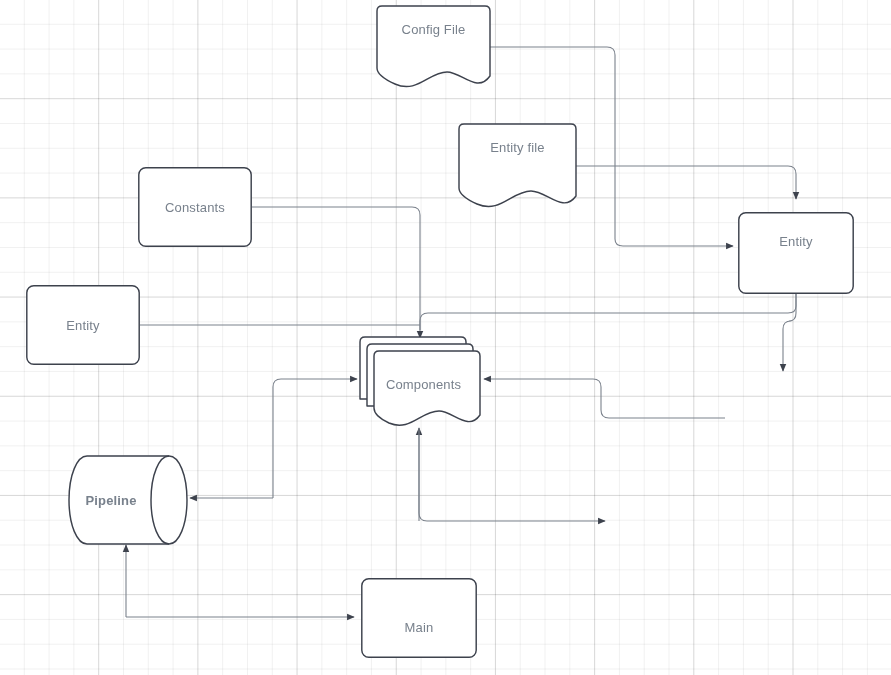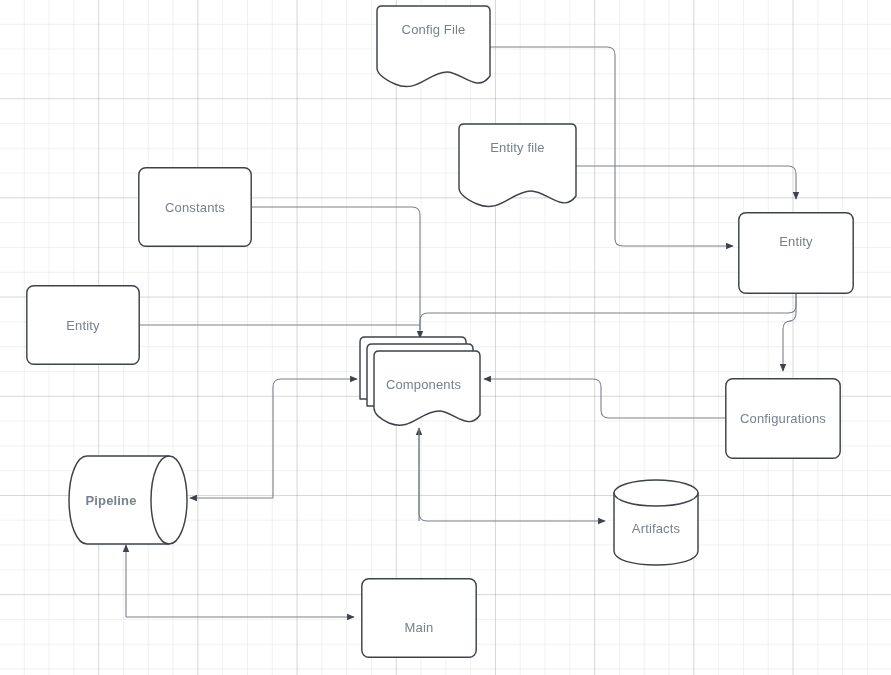--- a/index.html
+++ b/index.html
@@ -165,50 +165,34 @@
         <path d="M 12,7 L 108,7 Q 113,7 113,12 L 113,69 L 7,69 L 7,12 Q 7,7 12,7 Z" fill="#ffffff" stroke="#3d424d" stroke-width="1.45" stroke-linejoin="round"></path>
 
         <path d="M 19,14 L 115,14 Q 120,14 120,19 L 120,78
                  C 108,95 93,74 79,74
                  C 61,74 50,95 29,86
                  Q 14,79 14,71 L 14,19 Q 14,14 19,14 Z" fill="#ffffff" stroke="#3d424d" stroke-width="1.45" stroke-linejoin="round"></path>
       </svg>
       <div class="node-label" style="padding-left:7px; padding-top:4px; box-sizing:border-box;">Components</div>
     </div>
 
-    <div class="node" style="left:725px; top:378px; width:116px; height:81px;">
-      <svg width="116" height="81" viewBox="0 0 116 81">
-        <rect x="0.8" y="0.8" width="114.4" height="79.4" rx="7" ry="7" fill="#ffffff" stroke="#3d424d" stroke-width="1.45"></rect>
-      </svg>
-      <div class="node-label">Configurations</div>
-    </div>
 
     <div class="node" style="left:66px; top:455px; width:124px; height:90px;font-weight:bold;">
       <svg width="124" height="90" viewBox="0 0 124 90">
         <path d="M 21,1 L 103,1
                  C 113,1 121,20 121,45
                  C 121,70 113,89 103,89
                  L 21,89
                  C 11,89 3,70 3,45
                  C 3,20 11,1 21,1 Z" fill="#ffffff" stroke="#3d424d" stroke-width="1.45"></path>
         <path d="M 103,1 C 93,1 85,20 85,45 C 85,70 93,89 103,89" fill="none" stroke="#3d424d" stroke-width="1.45"></path>
       </svg>
       <div class="node-label" style="padding-right:34px; box-sizing:border-box;">Pipeline</div>
     </div>
 
-    <div class="node" style="left:613px; top:478px; width:86px; height:88px;">
-      <svg width="86" height="88" viewBox="0 0 86 88">
-        <path d="M 1,15 L 1,73
-                 C 1,82 20,87 43,87
-                 C 66,87 85,82 85,73
-                 L 85,15 Z" fill="#ffffff" stroke="#3d424d" stroke-width="1.45"></path>
-        <ellipse cx="43" cy="15" rx="42" ry="13" fill="#ffffff" stroke="#3d424d" stroke-width="1.45"></ellipse>
-      </svg>
-      <div class="node-label" style="padding-top:12px; box-sizing:border-box;">Artifacts</div>
-    </div>
 
     <div class="node" style="left:361px; top:578px; width:116px; height:99px;">
       <svg width="116" height="80" viewBox="0 0 116 80">
         <rect x="0.8" y="0.8" width="114.4" height="78.4" rx="7" ry="7" fill="#ffffff" stroke="#3d424d" stroke-width="1.45"></rect>
       </svg>
       <div class="node-label">Main</div>
     </div>
 
   </div>
 </div>

